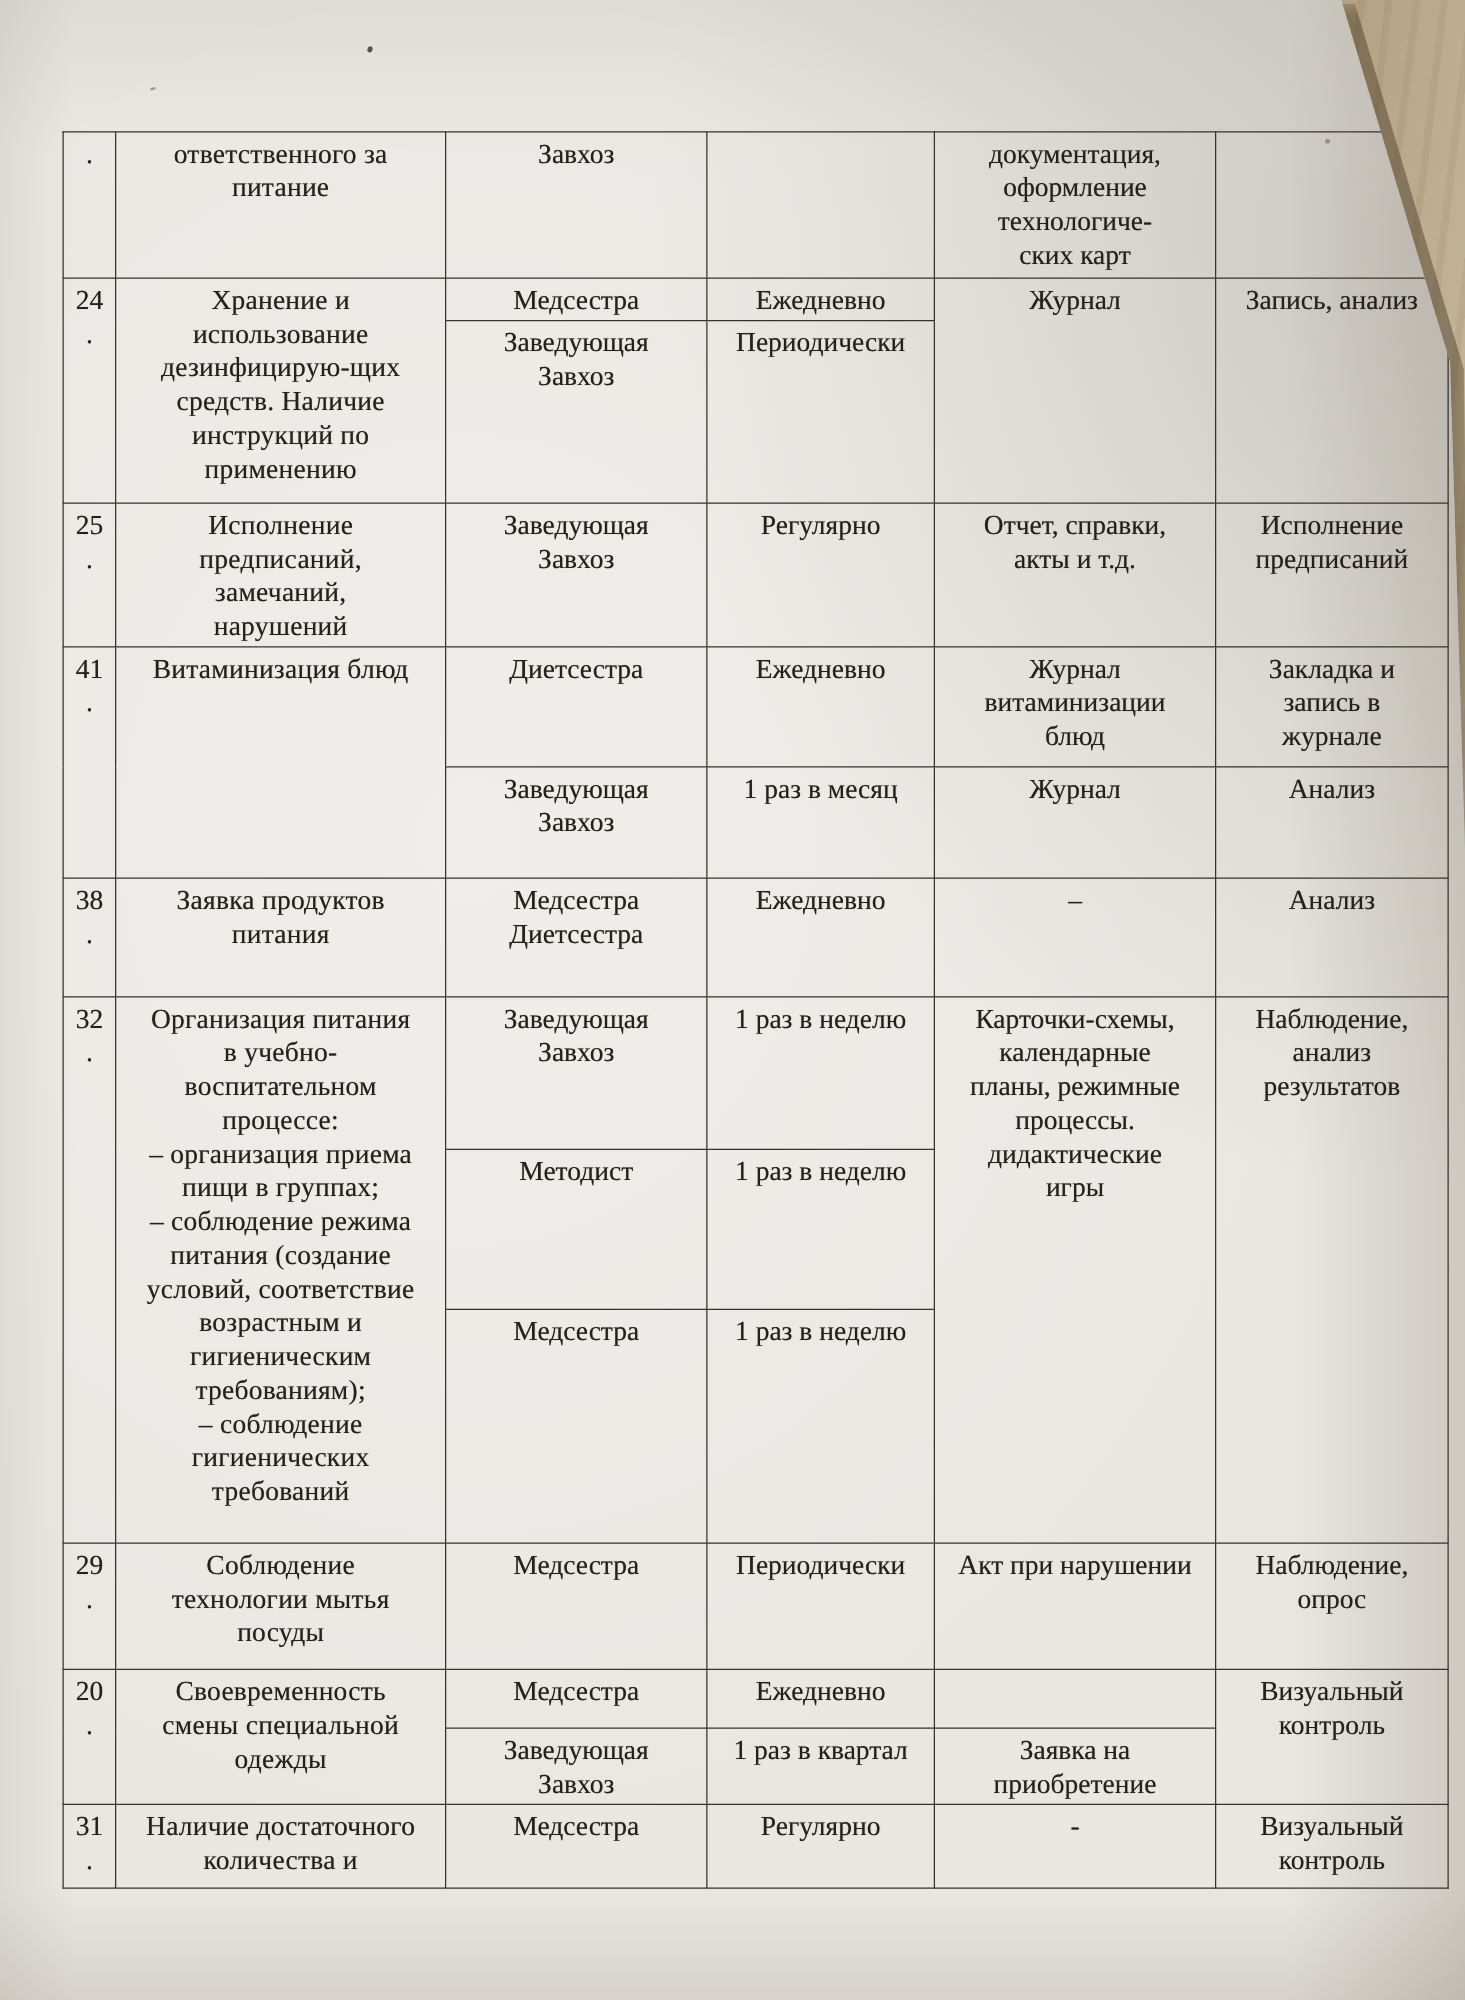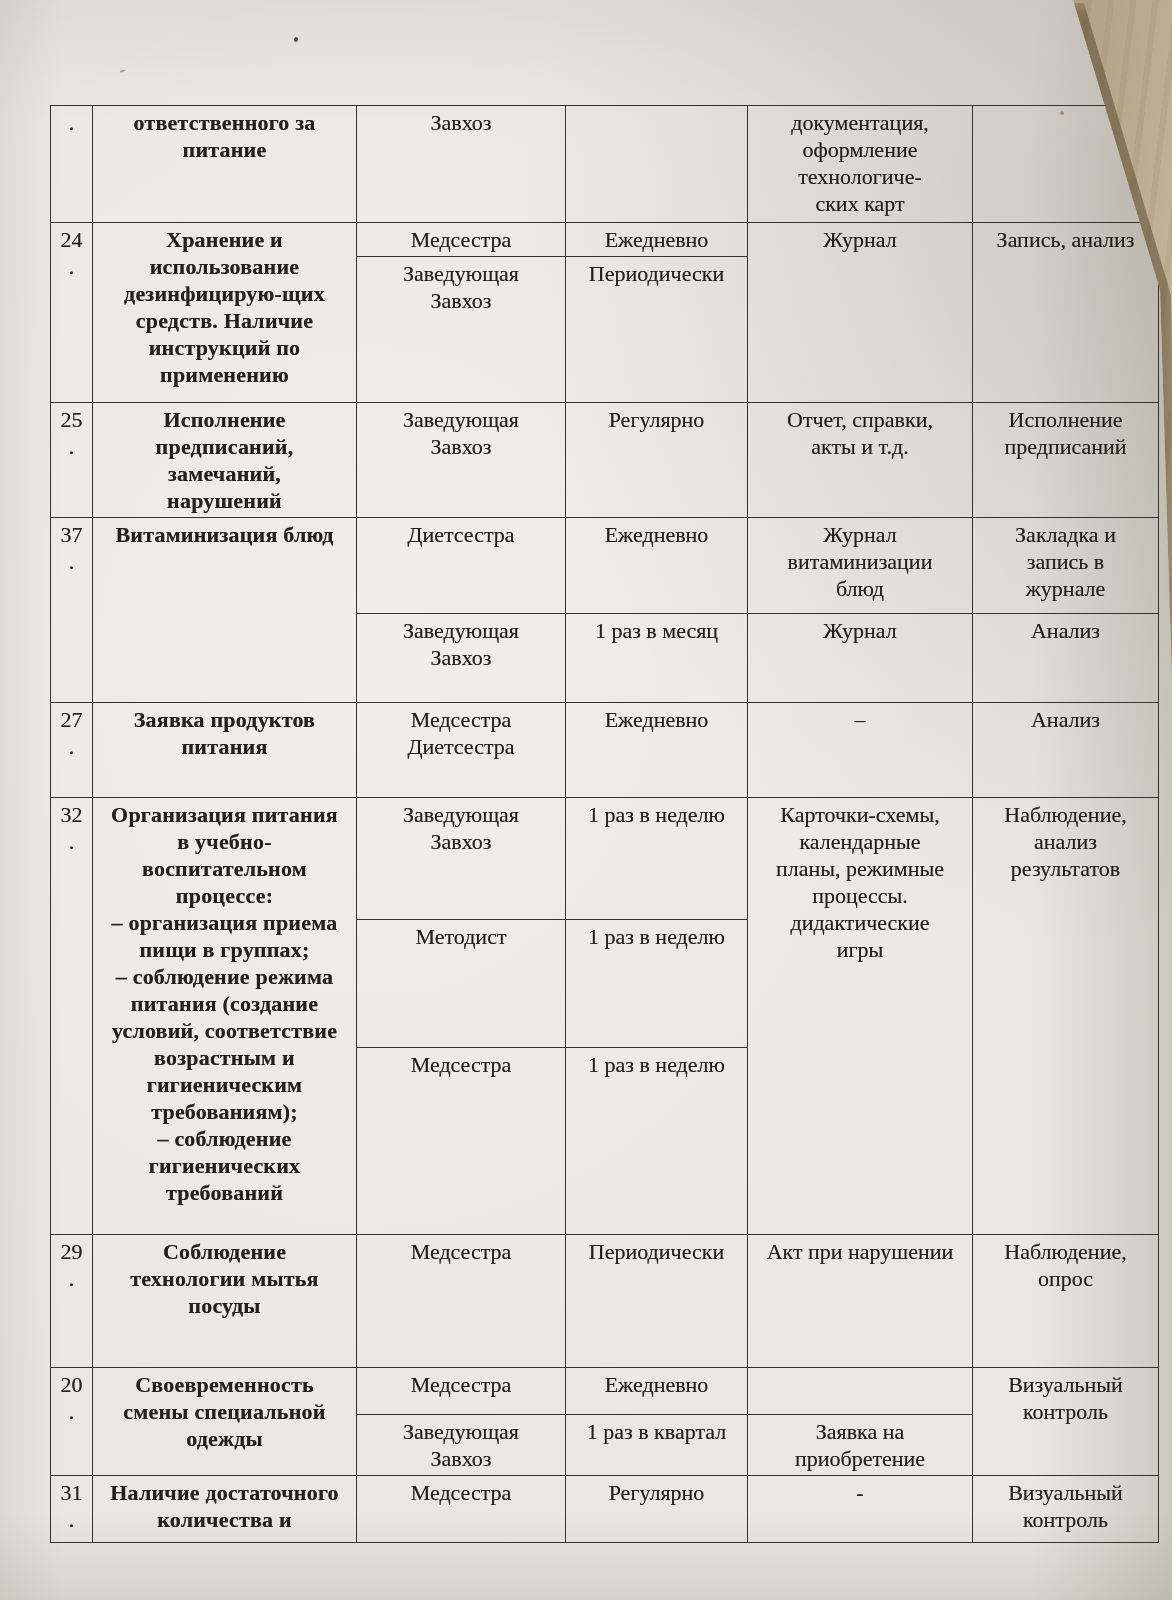--- a/index.html
+++ b/index.html
@@ -32,21 +32,21 @@
   
   table.ctl{position:absolute;left:50px;top:105px;width:1108px;
     border-collapse:collapse;table-layout:fixed;
     border-top:1.6px solid #35332c;border-left:1.6px solid #35332c;border-bottom:1.6px solid #35332c;}
   table.ctl td{border:1.6px solid #35332c;vertical-align:top;text-align:center;
     padding:3px 6px;overflow:hidden;
     font-size:22px;line-height:27px;color:#23211c;white-space:pre-line;
     text-shadow:0 0 0.6px rgba(40,38,30,0.55);}
   td.noright{border-right:none;}
   td.c-num{padding-top:3px;font-size:21px;}
-  td.c-content{text-align:left;font-weight:bold;padding:3px 8px 3px 10px;color:#19170f;
+  td.c-content{text-align:left;font-weight:normal;padding:3px 8px 3px 10px;color:#19170f;
     letter-spacing:0.2px;}
   td.pt6{padding-top:6px;} td.pt8{padding-top:8px;} td.pt12{padding-top:12px;}
   td.pt20{padding-top:20px;} td.pt26{padding-top:26px;} td.pt32{padding-top:32px;}
   td.vmid{vertical-align:middle;padding-top:0;margin-top:16px;}
 
   
   .speck{position:absolute;border-radius:50%;}
   .speck1{left:294px;top:37px;width:4px;height:5px;background:#55514a;transform:rotate(20deg);}
   .speck2{left:120px;top:70px;width:5px;height:2px;background:rgba(95,92,84,0.55);transform:rotate(-15deg);}
   .speck3{left:1060px;top:111px;width:4px;height:4px;background:rgba(170,115,105,0.8);}
@@ -113,42 +113,42 @@
         <td class="pt6">Заведующая
 Завхоз</td>
         <td class="pt32">Регулярно</td>
         <td class="pt20">Отчет, справки,
 акты и т.д.</td>
         <td class="noright pt26">Исполнение
 предписаний</td>
       </tr>
 
       <tr style="height:96px">
-        <td class="c-num" rowspan="2">37
+        <td class="c-num" rowspan="2">41
 .</td>
         <td class="c-content" rowspan="2">Витаминизация блюд</td>
         <td class="pt6">Диетсестра</td>
         <td class="pt6">Ежедневно</td>
         <td class="pt6">Журнал
 витаминизации
 блюд</td>
         <td class="noright pt6">Закладка и
 запись в
 журнале</td>
       </tr>
       <tr style="height:89px">
         <td class="pt8">Заведующая
 Завхоз</td>
         <td class="pt8">1 раз в месяц</td>
         <td class="pt8">Журнал</td>
         <td class="noright pt8">Анализ</td>
       </tr>
 
       <tr style="height:95px">
-        <td class="c-num">27
+        <td class="c-num">38
 .</td>
         <td class="c-content">Заявка продуктов
 питания</td>
         <td class="pt6">Медсестра
 Диетсестра</td>
         <td class="pt6">Ежедневно</td>
         <td class="pt6">–</td>
         <td class="noright pt6">Анализ</td>
       </tr>
 
@@ -185,21 +185,21 @@
       </tr>
       <tr style="height:128px">
         <td class="vmid">Методист</td>
         <td class="pt8">1 раз в неделю</td>
       </tr>
       <tr style="height:187px">
         <td class="pt8">Медсестра</td>
         <td class="pt8">1 раз в неделю</td>
       </tr>
 
-      <tr style="height:133px">
+      <tr style="height:101px">
         <td class="c-num">29
 .</td>
         <td class="c-content">Соблюдение
 технологии мытья
 посуды</td>
         <td class="pt8">Медсестра</td>
         <td class="pt12">Периодически</td>
         <td class="pt12">Акт при нарушении</td>
         <td class="noright pt8">Наблюдение,
 опрос</td>

